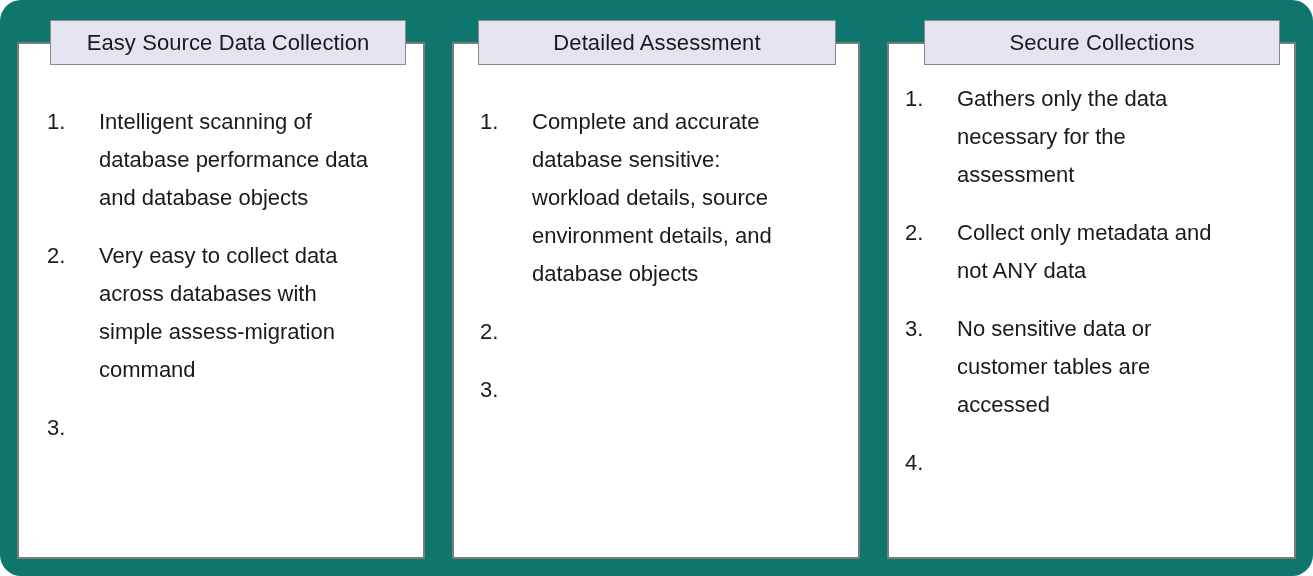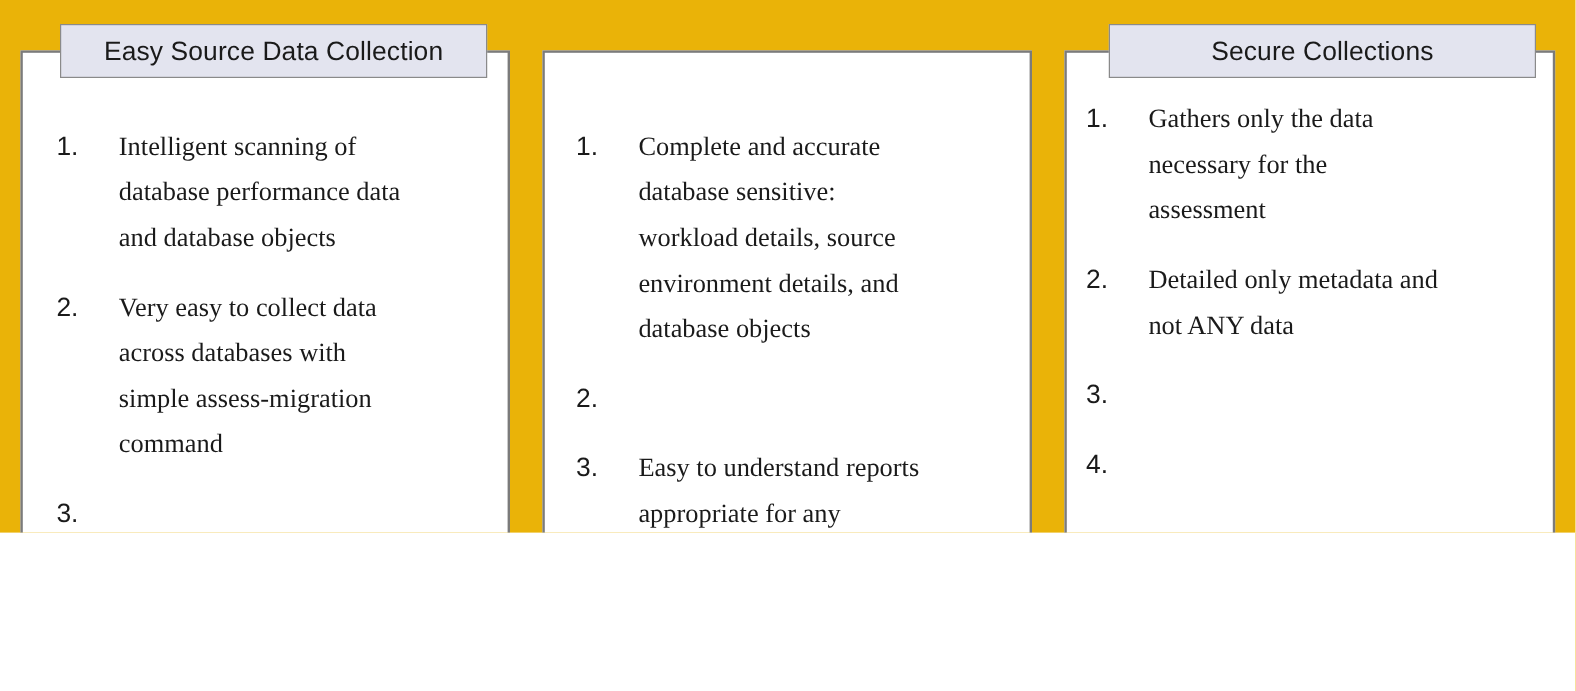--- a/index.html
+++ b/index.html
@@ -10,23 +10,24 @@
   }
   body {
     font-family: "Liberation Sans", "DejaVu Sans", sans-serif;
     color: #1a1a1a;
     -webkit-font-smoothing: antialiased;
   }
 
   #canvas {
     position: relative;
     width: 1313px;
-    height: 444px;
-    background: #eab308;
+    height: 576px;
+    background: #0f766e;
     overflow: hidden;
+    border-radius: 21px;
   }
 
   
   .panel {
     position: absolute;
     box-sizing: border-box;
     border: 2px solid #7b7b7b;
     background: #ffffff;
   }
 
@@ -64,21 +65,20 @@
     font-size: 22px;
     line-height: 38px;
     color: #1a1a1a;
   }
   .item-text {
     flex: 1 1 auto;
     font-size: 22px;
     line-height: 38px;
     color: #1a1a1a;
     white-space: pre-line;
-    font-family: Liberation Serif, serif;
   }
 </style>
 </head>
 <body>
 
 <div id="canvas">
 
   <div class="panel" style="left:17px; top:42px; width:408px; height:517px;"></div>
 
   <div class="panel-header" style="left:50px; top:20px; width:356px; height:45px;">
@@ -99,60 +99,63 @@
 simple assess-migration
 command</span>
     </div>
     <div class="list-item">
       <span class="item-number">3.</span>
     </div>
   </div>
 
   <div class="panel" style="left:452px; top:42px; width:408px; height:517px;"></div>
 
+  <div class="panel-header" style="left:478px; top:20px; width:358px; height:45px;">
+    <span class="panel-header-label">Detailed Assessment</span>
+  </div>
 
   <div class="panel-body" style="left:480px; top:103px; width:360px;">
     <div class="list-item" style="margin-bottom:20px;">
       <span class="item-number">1.</span>
       <span class="item-text">Complete and accurate
 database sensitive:
 workload details, source
 environment details, and
 database objects</span>
     </div>
     <div class="list-item" style="margin-bottom:20px;">
       <span class="item-number">2.</span>
     </div>
     <div class="list-item">
       <span class="item-number">3.</span>
-      <span class="item-text">Easy to understand reports
-appropriate for any
-audience</span>
     </div>
   </div>
 
   <div class="panel" style="left:887px; top:42px; width:409px; height:517px;"></div>
 
   <div class="panel-header" style="left:924px; top:20px; width:356px; height:45px;">
     <span class="panel-header-label">Secure Collections</span>
   </div>
 
   <div class="panel-body" style="left:905px; top:80px; width:375px;">
     <div class="list-item" style="margin-bottom:20px;">
       <span class="item-number">1.</span>
       <span class="item-text">Gathers only the data
 necessary for the
 assessment</span>
     </div>
     <div class="list-item" style="margin-bottom:20px;">
       <span class="item-number">2.</span>
-      <span class="item-text">Detailed only metadata and
+      <span class="item-text">Collect only metadata and
 not ANY data</span>
     </div>
     <div class="list-item" style="margin-bottom:20px;">
       <span class="item-number">3.</span>
+      <span class="item-text">No sensitive data or
+customer tables are
+accessed</span>
     </div>
     <div class="list-item">
       <span class="item-number">4.</span>
     </div>
   </div>
 
 </div>
 
 </body></html>

